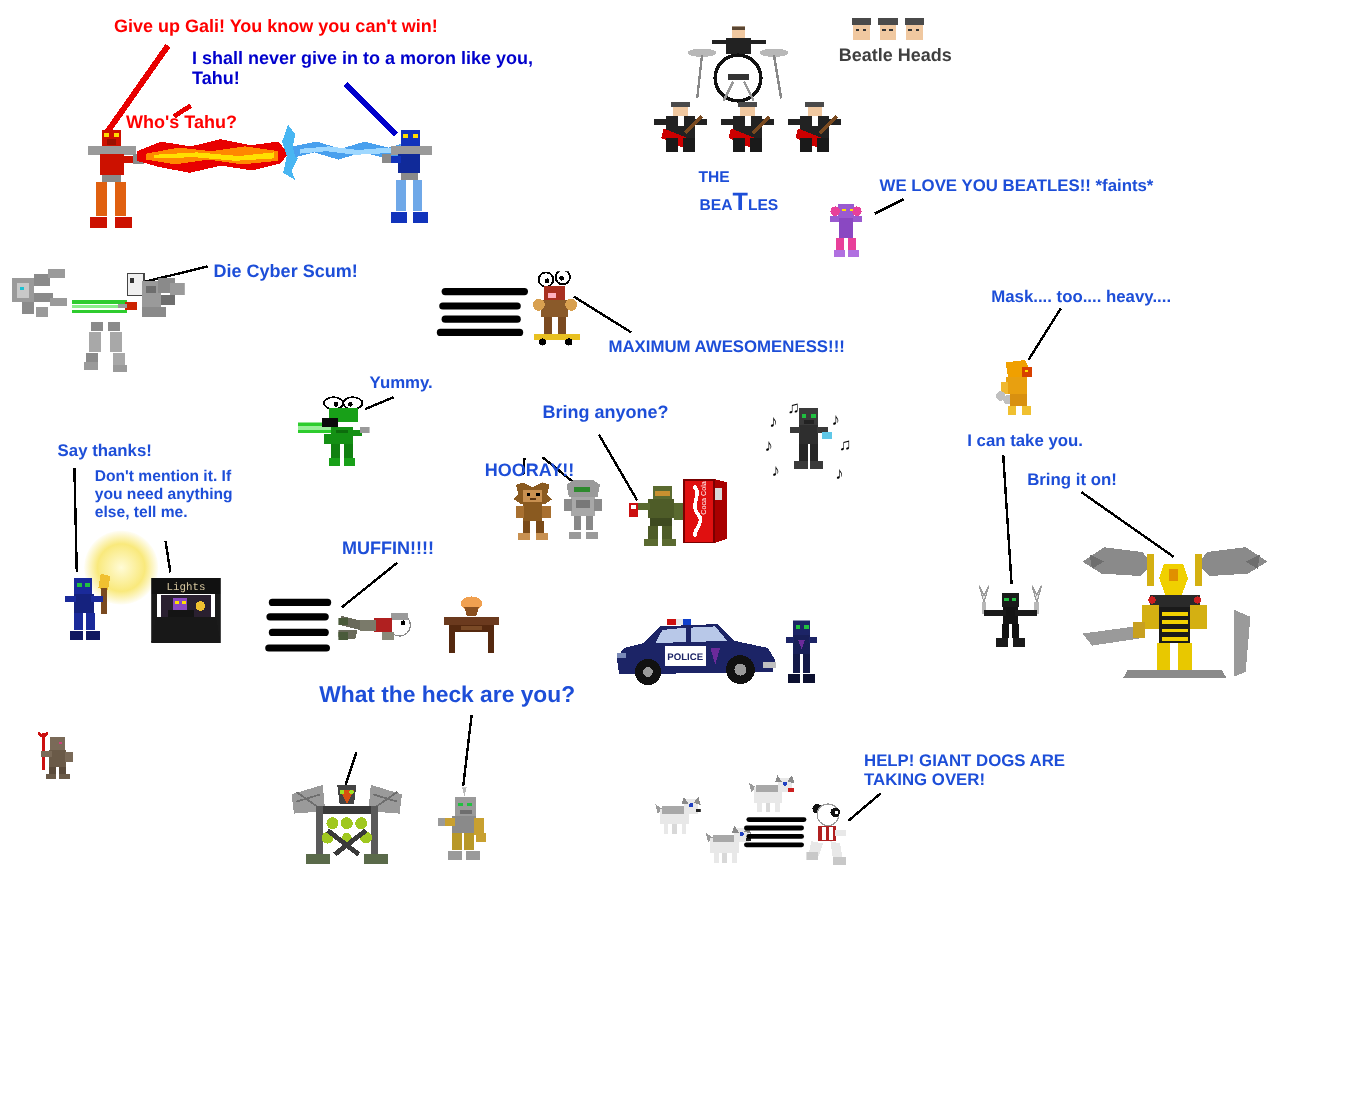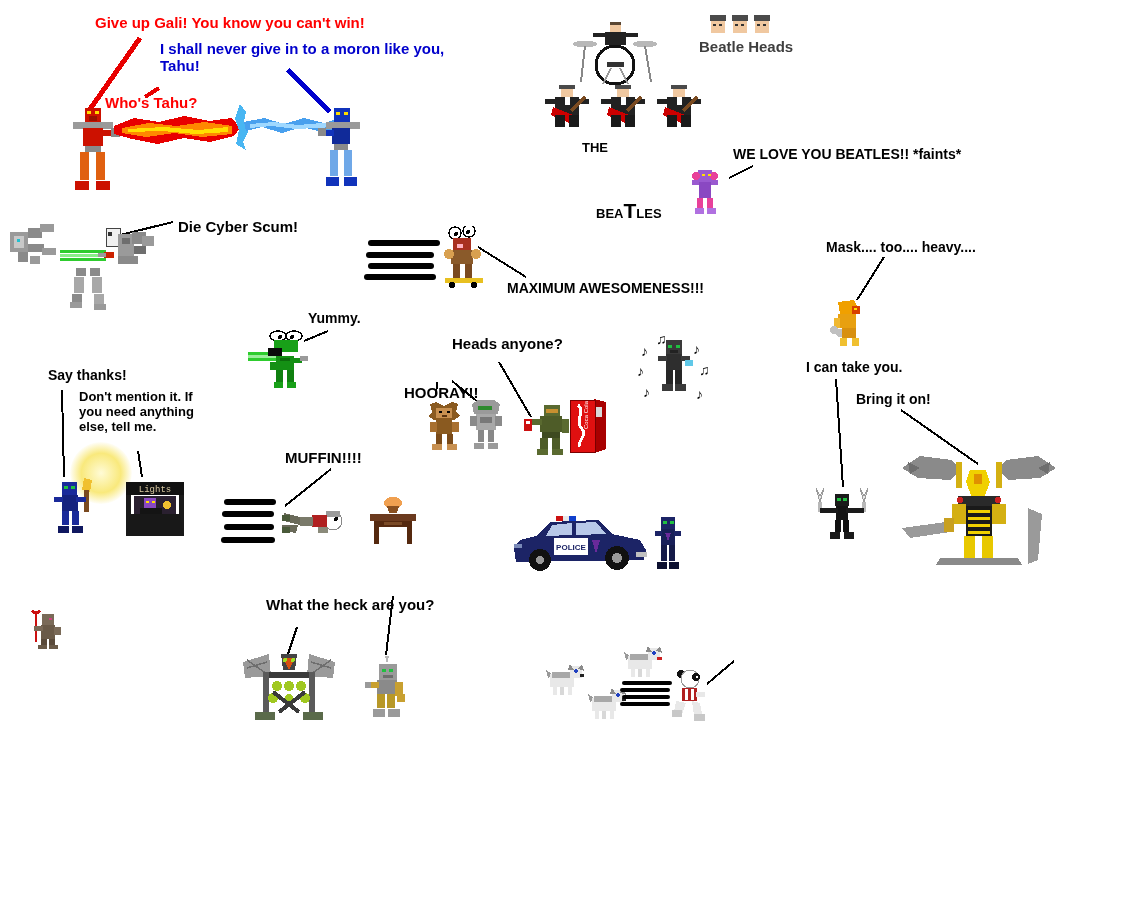--- a/index.html
+++ b/index.html
@@ -1,18 +1,18 @@
 <!DOCTYPE html>
 <html><head>
 <meta charset="utf-8">
 <style>
   html,body{margin:0;padding:0;background:#fff;}
   #canvas{position:relative;width:1136px;height:920px;background:#ffffff;overflow:hidden;
           font-family:"Liberation Sans",sans-serif;}
-  .txt{position:absolute;font-weight:bold;color:#000000;white-space:pre-line;line-height:1.15;}
+  .txt{position:absolute;font-weight:bold;color:#1d4ed8;white-space:pre-line;line-height:1.15;}
   .red{color:#ff0000;}
   .blue{color:#0000cc;}
   .gray{color:#3f3f3f;}
   .sprite{position:absolute;}
   svg{shape-rendering:crispEdges;display:block;}
   #lines{position:absolute;left:0;top:0;pointer-events:none;}
   .speedbar{position:absolute;background:#000;border-radius:3px;height:6px;}
   .note{position:absolute;font-size:14px;color:#000;font-weight:bold;}
   .glow{position:absolute;width:62px;height:62px;border-radius:50%;
         background:radial-gradient(circle,#fffbd6 0%,#f9e97c 45%,rgba(249,233,124,0) 72%);}
@@ -176,21 +176,21 @@
           <rect x="1" y="2" width="14" height="16" fill="#f0c8a0"></rect>
           <rect x="0" y="0" width="16" height="6" fill="#4a4a4a"></rect>
           <rect x="3" y="9" width="3" height="2" fill="#333"></rect>
           <rect x="9" y="9" width="3" height="2" fill="#333"></rect>
         </g>
     </svg>
   </div>
   <div class="txt gray" style="left:699px;top:38px;font-size:15px;">Beatle Heads</div>
 
   <div class="txt" style="left:582px;top:141px;font-size:13px;">THE</div>
-  <div class="txt" style="left:596px;top:157px;font-size:13px;margin-top:42px;"><span>BEA</span><span style="font-size:21px;">T</span><span>LES</span></div>
+  <div class="txt" style="left:583px;top:157px;font-size:13px;"><span>BEA</span><span style="font-size:21px;">T</span><span>LES</span></div>
 
   <div class="txt" style="left:733px;top:146px;font-size:14px;">WE LOVE YOU BEATLES!! *faints*</div>
 
   <div class="sprite" style="left:688px;top:168px;">
     <svg width="34" height="48" viewBox="0 0 34 48">
       <rect x="10" y="2" width="14" height="12" fill="#9a5ad0"></rect>
       <circle cx="8" cy="8" r="4" fill="#e8409a"></circle>
         <circle cx="26" cy="8" r="4" fill="#e8409a"></circle>
       <rect x="14" y="6" width="3" height="2" fill="#ffe000"></rect>
         <rect x="20" y="6" width="3" height="2" fill="#ffe000"></rect>
@@ -318,21 +318,21 @@
       <rect x="30" y="28" width="10" height="5" fill="#149014"></rect>
       <rect x="38" y="26" width="8" height="5" fill="#9a9a9a"></rect>
       <rect x="8" y="32" width="8" height="8" fill="#149014"></rect>
       <rect x="14" y="40" width="7" height="12" fill="#108010"></rect>
       <rect x="25" y="40" width="7" height="12" fill="#108010"></rect>
       <rect x="12" y="52" width="9" height="6" fill="#18a018"></rect>
       <rect x="25" y="52" width="9" height="6" fill="#18a018"></rect>
     </svg>
   </div>
 
-  <div class="txt" style="left:452px;top:335px;font-size:15px;">Heads anyone?</div>
+  <div class="txt" style="left:452px;top:335px;font-size:15px;">Bring anyone?</div>
   <div class="txt" style="left:404px;top:384px;font-size:15px;">HOORAY!!</div>
 
   <div class="sprite" style="left:426px;top:402px;">
     <svg width="36" height="50" viewBox="0 0 36 50">
       <polygon points="4,2 10,0 18,4 26,0 32,2 30,10 34,14 28,18 8,18 2,14 6,10" fill="#8a5a20"></polygon>
       <rect x="10" y="6" width="16" height="10" fill="#c89050"></rect>
       <rect x="13" y="9" width="3" height="2" fill="#000"></rect>
         <rect x="21" y="9" width="3" height="2" fill="#000"></rect>
       <rect x="16" y="13" width="5" height="2" fill="#5a3410"></rect>
       <rect x="10" y="18" width="16" height="14" fill="#8a5a20"></rect>
@@ -566,21 +566,21 @@
       <rect x="92" y="56" width="14" height="20" fill="#d4b012"></rect>
       <polygon points="2,80 46,74 50,84 10,90" fill="#9a9a9a"></polygon>
       <rect x="44" y="70" width="10" height="14" fill="#c8a020"></rect>
       <polygon points="128,60 142,66 138,112 128,116" fill="#9a9a9a"></polygon>
       <rect x="64" y="88" width="11" height="22" fill="#e8c800"></rect>
       <rect x="82" y="88" width="11" height="22" fill="#e8c800"></rect>
       <polygon points="40,110 118,110 122,117 36,117" fill="#8a8a8a"></polygon>
     </svg>
   </div>
 
-  <div class="txt" style="left:266px;top:569px;font-size:15px;margin-top:27px;">What the heck are you?</div>
+  <div class="txt" style="left:266px;top:569px;font-size:19px;">What the heck are you?</div>
 
   <div class="sprite" style="left:243px;top:650px;">
     <svg width="92" height="72" viewBox="0 0 92 72">
       <polygon points="0,12 26,4 28,26 2,28" fill="#9a9a9a"></polygon>
       <line x1="4" y1="10" x2="24" y2="24" stroke="#6e6e6e" stroke-width="1.5"></line>
       <line x1="4" y1="18" x2="24" y2="12" stroke="#6e6e6e" stroke-width="1.5"></line>
       <polygon points="92,12 66,4 64,26 90,28" fill="#9a9a9a"></polygon>
       <line x1="88" y1="10" x2="68" y2="24" stroke="#6e6e6e" stroke-width="1.5"></line>
       <line x1="88" y1="18" x2="68" y2="12" stroke="#6e6e6e" stroke-width="1.5"></line>
       <polygon points="38,4 54,4 52,20 40,20" fill="#444"></polygon>
@@ -615,20 +615,21 @@
       <rect x="0" y="26" width="6" height="6" fill="#9a9a9a"></rect>
       <rect x="30" y="26" width="8" height="14" fill="#c8a030"></rect>
       <rect x="32" y="38" width="8" height="8" fill="#c8a030"></rect>
       <rect x="12" y="38" width="8" height="14" fill="#b89828"></rect>
       <rect x="22" y="38" width="8" height="14" fill="#b89828"></rect>
       <rect x="8" y="53" width="12" height="8" fill="#9a9a9a"></rect>
       <rect x="23" y="53" width="12" height="8" fill="#9a9a9a"></rect>
     </svg>
   </div>
 
+  <div class="txt" style="left:720px;top:625px;font-size:14px;width:185px;">HELP! GIANT DOGS ARE TAKING OVER!</div>
 
   <div class="sprite" style="left:546px;top:662px;">
     <svg width="38" height="34" viewBox="0 0 38 34">
       <polygon points="0,8 6,12 2,16" fill="#9a9a9a"></polygon>
       <rect x="4" y="12" width="24" height="13" fill="#e8e8e8"></rect>
       <rect x="6" y="10" width="18" height="6" fill="#a8a8a8"></rect>
       <rect x="24" y="4" width="12" height="12" fill="#e8e8e8"></rect>
       <polygon points="24,2 28,8 22,8" fill="#8a8a8a"></polygon>
         <polygon points="36,2 38,9 32,7" fill="#8a8a8a"></polygon>
       <circle cx="30" cy="9" r="1.8" fill="#2040c0"></circle>

